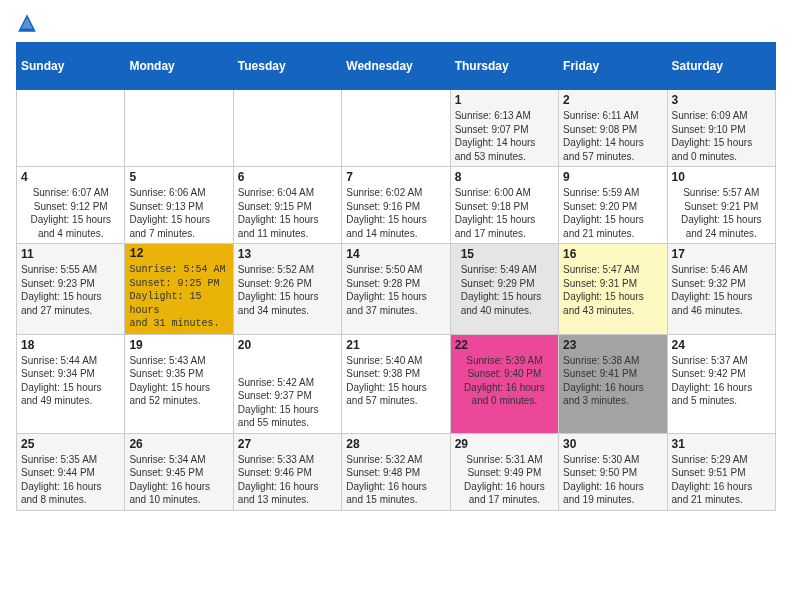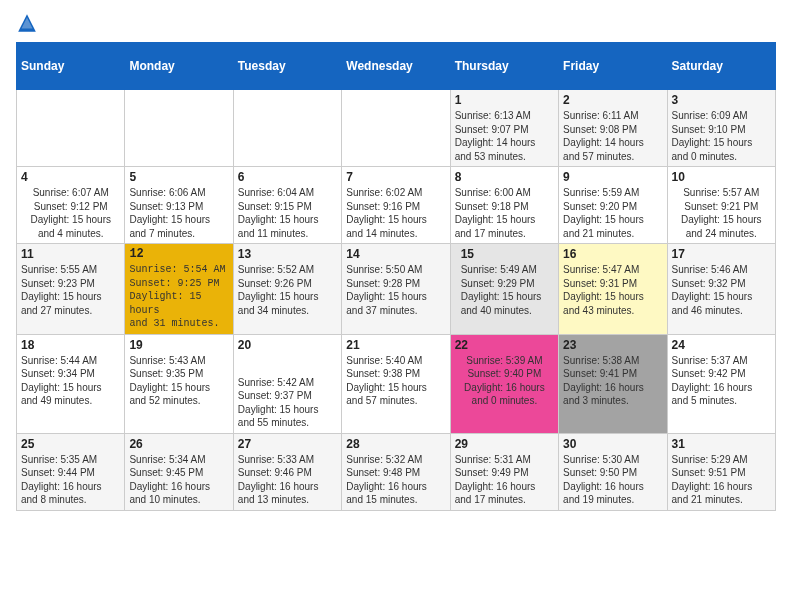--- a/index.html
+++ b/index.html
@@ -340,21 +340,21 @@
           </td>
           <td style="background: rgb(245, 245, 245);">
             <span class="day-num">28</span>
             <div class="day-info" style="white-space: pre-line;">Sunrise: 5:32 AM
 Sunset: 9:48 PM
 Daylight: 16 hours
 and 15 minutes.</div>
           </td>
           <td style="background: rgb(245, 245, 245);">
             <span class="day-num">29</span>
-            <div class="day-info" style="white-space: pre-line;">Sunrise: 5:31 AM
+            <div class="day-info" style="white-space: pre-line; text-align: center;">Sunrise: 5:31 AM
 Sunset: 9:49 PM
 Daylight: 16 hours
 and 17 minutes.</div>
           </td>
           <td style="background: rgb(245, 245, 245);">
             <span class="day-num">30</span>
             <div class="day-info" style="white-space: pre-line;">Sunrise: 5:30 AM
 Sunset: 9:50 PM
 Daylight: 16 hours
 and 19 minutes.</div>

